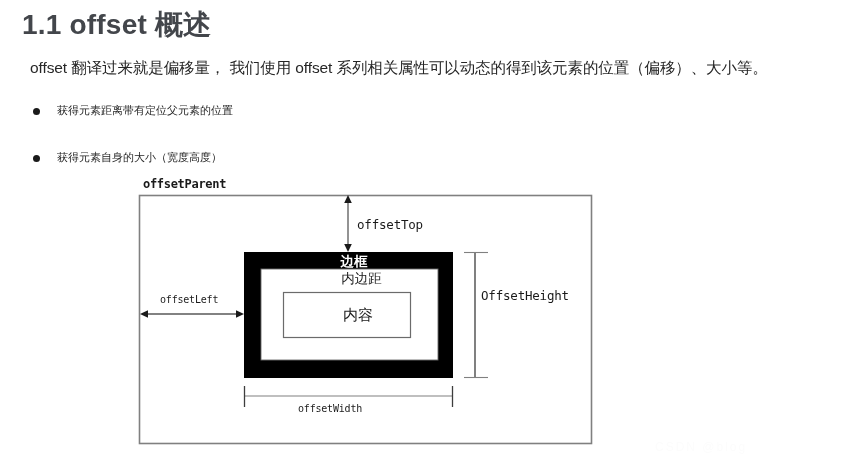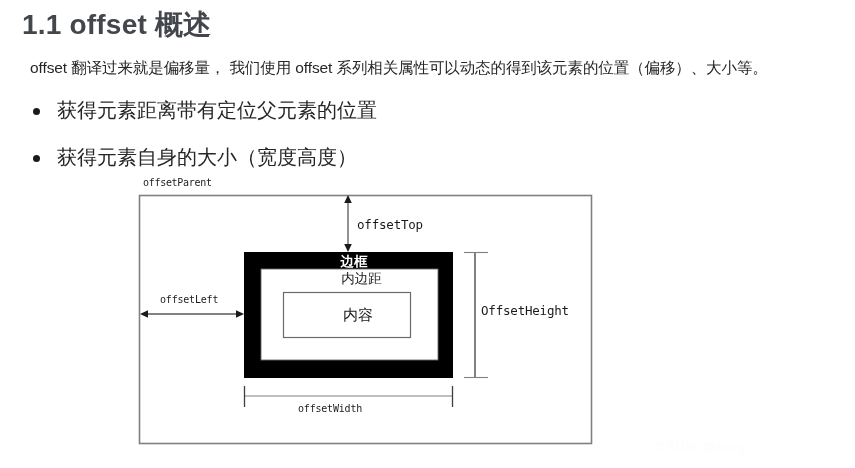--- a/index.html
+++ b/index.html
@@ -43,21 +43,21 @@
   .bullet-list {
     position: absolute;
     left: 30px;
     top: 100px;
     width: 520px;
   }
   .bullet-item {
     position: relative;
     height: 28px;
     margin-bottom: 19px;
-    font-size: 20px;
+    font-size: 11px;
     color: #262626;
     white-space: nowrap;
   }
   .bullet-marker {
     position: absolute;
     left: 3px;
     top: 8px;
     width: 7px;
     height: 7px;
     border-radius: 50%;
@@ -86,40 +86,40 @@
 
   .lbl {
     position: absolute;
     white-space: nowrap;
     font-family: "DejaVu Sans Mono", "Liberation Mono", monospace;
     color: #1a1a1a;
   }
   .lbl-parent {
     left: 143px;
     top: 177px;
-    font-size: 10px;
-    font-weight: normal;
+    font-size: 12px;
+    font-weight: bold;
     letter-spacing: -0.3px;
   }
   .lbl-top {
     left: 357px;
     top: 217px;
     font-size: 12.5px;
     letter-spacing: -0.2px;
     text-align: right;
   }
   .lbl-left {
     left: 160px;
     top: 294px;
     font-size: 10px;
     letter-spacing: -0.2px;
   }
   .lbl-height {
     left: 481px;
-    top: 303px;
+    top: 288px;
     font-size: 12.5px;
     letter-spacing: -0.2px;
     text-align: center;
   }
   .lbl-width {
     left: 298px;
     top: 403px;
     font-size: 10px;
     letter-spacing: -0.2px;
   }

